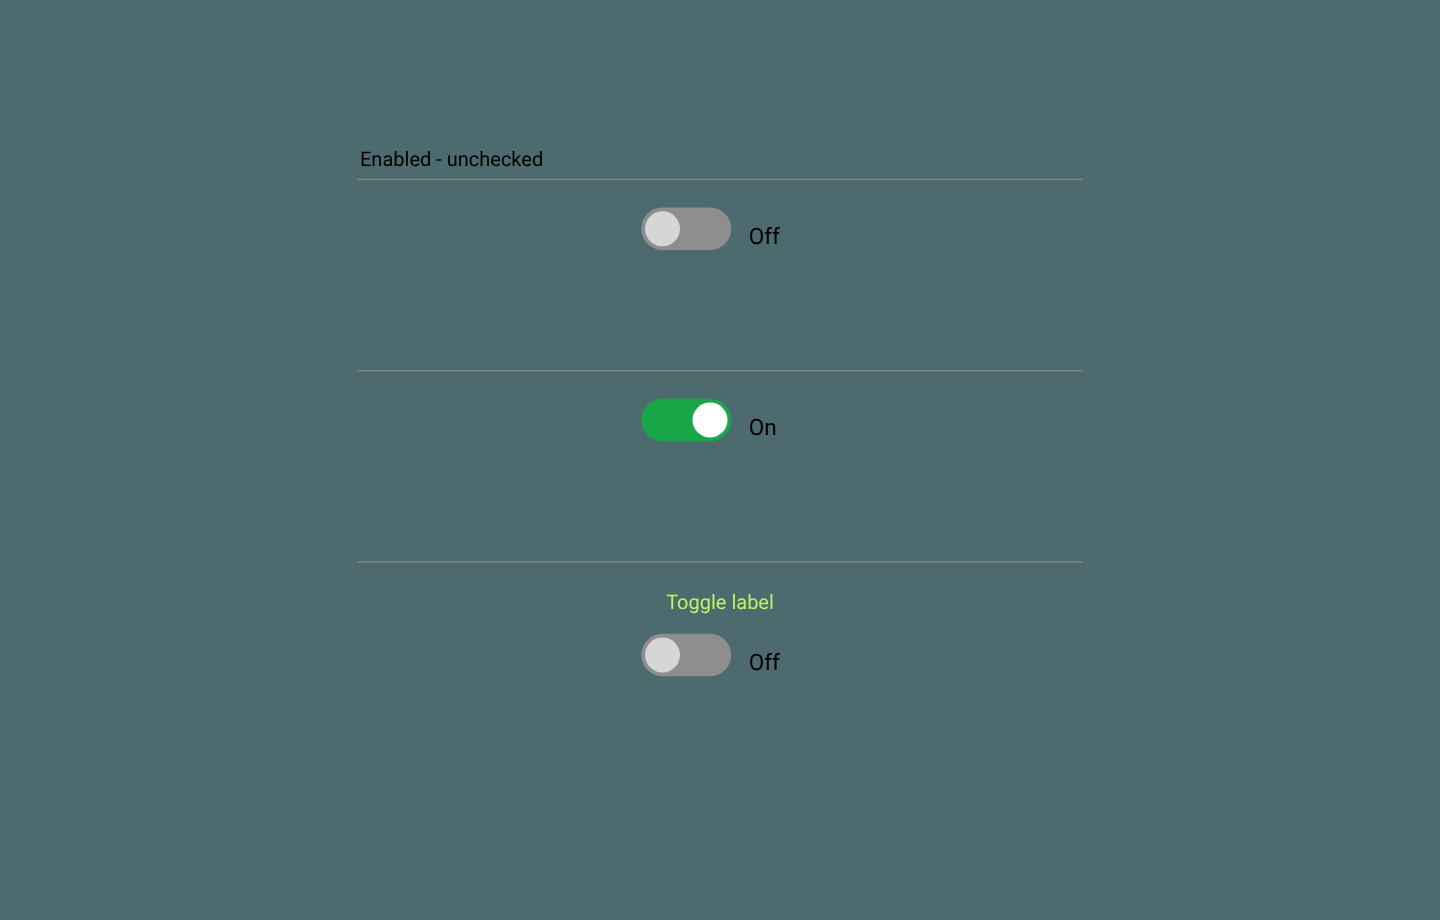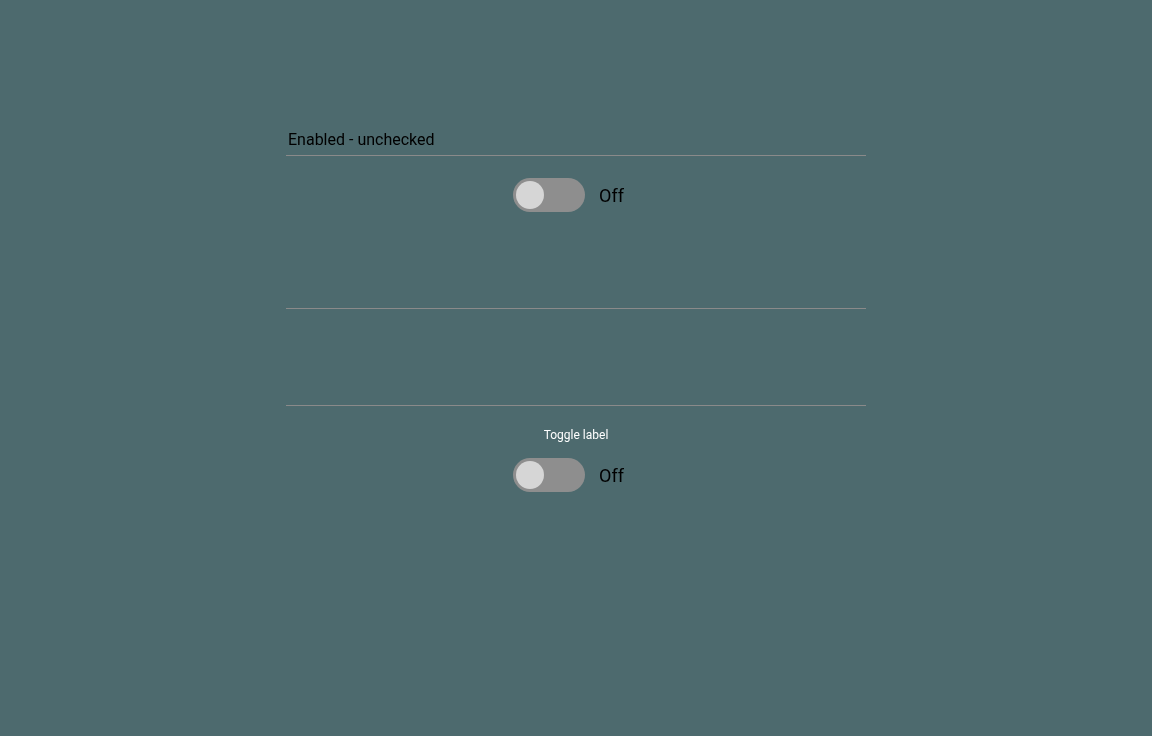--- a/index.html
+++ b/index.html
@@ -19,42 +19,42 @@
     padding-top: 118px;
   }
   .section {
     margin-bottom: 96px;
   }
   .section:last-child { margin-bottom: 0; }
   .section-heading {
     font-size: 16px;
     font-weight: 400;
     color: #000;
-    margin: 12px 0 6px 2px;
+    margin: 0 0 6px 2px;
   }
   .rule {
     border: none;
     border-top: 1px solid #8a8a8a;
     margin: 0 0 22px 0;
   }
   .toggle-row {
     display: flex;
-    align-items: center;
+    align-items: flex-end;
     justify-content: center;
     gap: 14px;
   }
   .toggle-block {
     display: flex;
     flex-direction: column;
     align-items: center;
     gap: 16px;
   }
   .toggle-label {
-    font-size: 12px;
-    color: #ffffff;
+    font-size: 16px;
+    color: #bef264;
   }
   .switch {
     position: relative;
     width: 72px;
     height: 34px;
     border-radius: 17px;
     cursor: pointer;
     flex-shrink: 0;
   }
   .switch.off {
@@ -95,20 +95,26 @@
     <div class="toggle-row">
       <div class="switch off">
         <div class="knob"></div>
       </div>
       <span class="state-text">Off</span>
     </div>
   </div>
 
   <div class="section">
     <hr class="rule">
+    <div class="toggle-row">
+      <div class="switch on">
+        <div class="knob"></div>
+      </div>
+      <span class="state-text">On</span>
+    </div>
   </div>
 
   <div class="section">
     <hr class="rule">
     <div class="toggle-block">
       <span class="toggle-label">Toggle label</span>
       <div class="toggle-row">
         <div class="switch off">
           <div class="knob"></div>
         </div>

